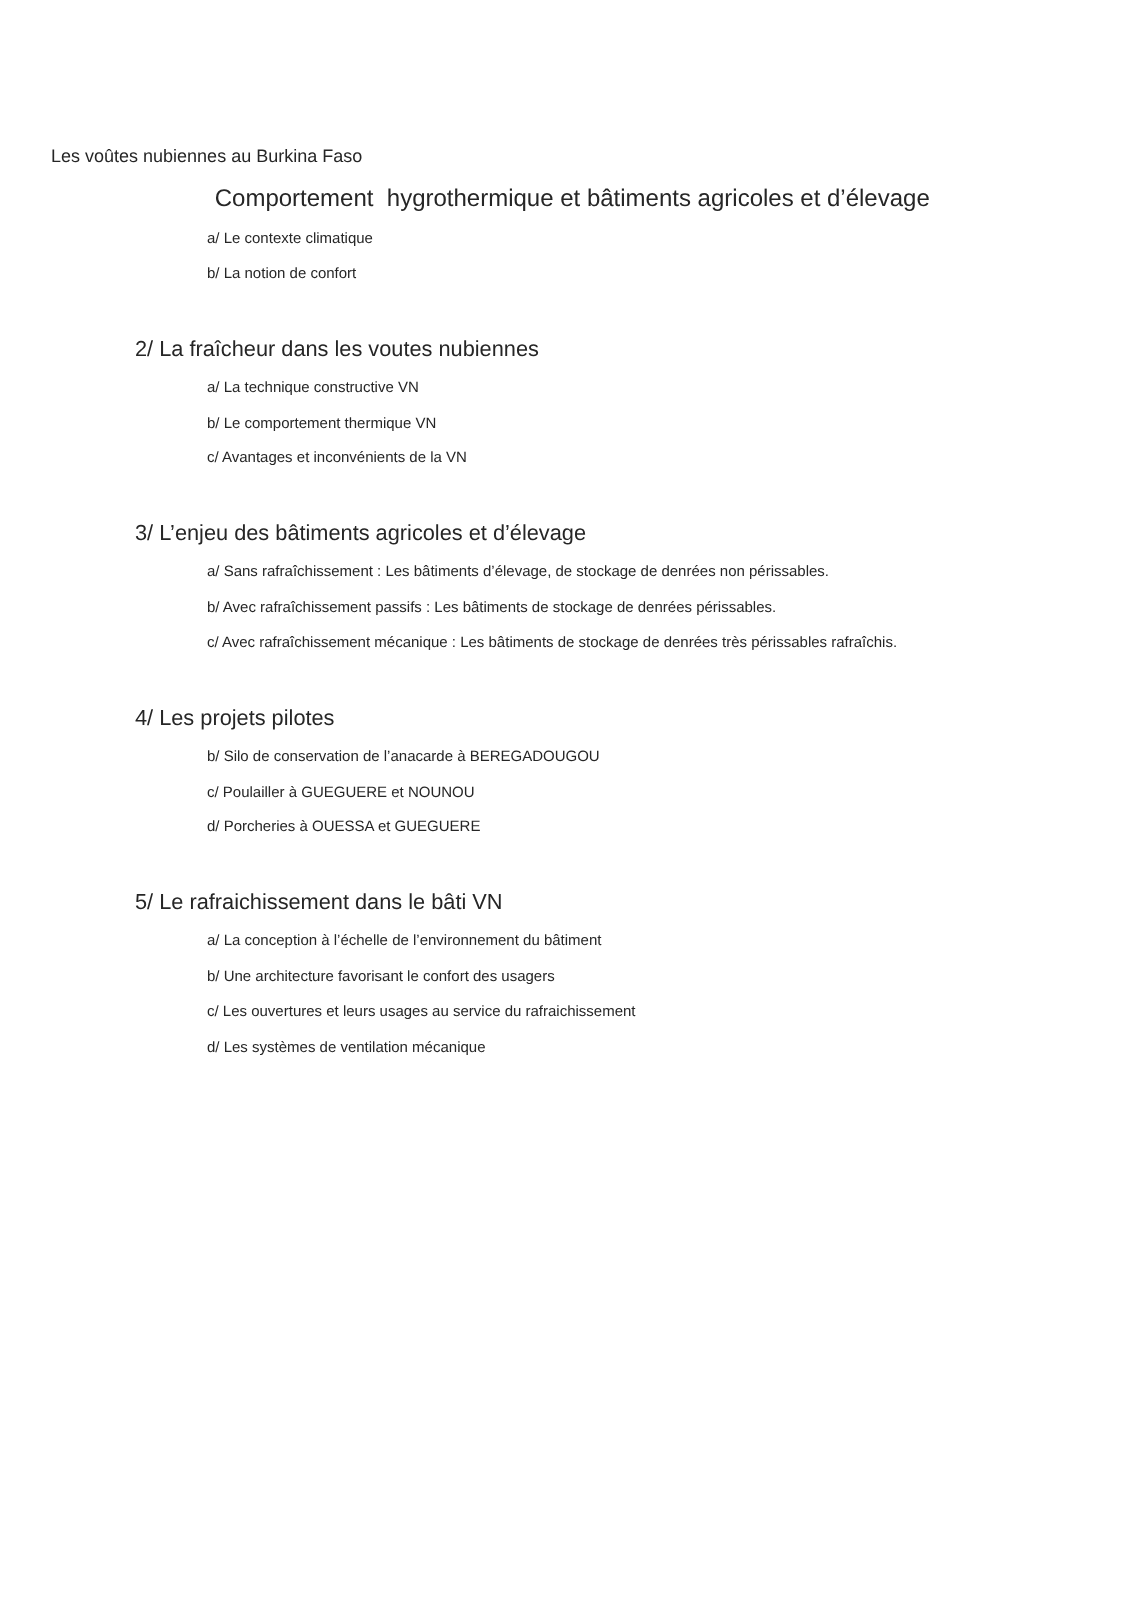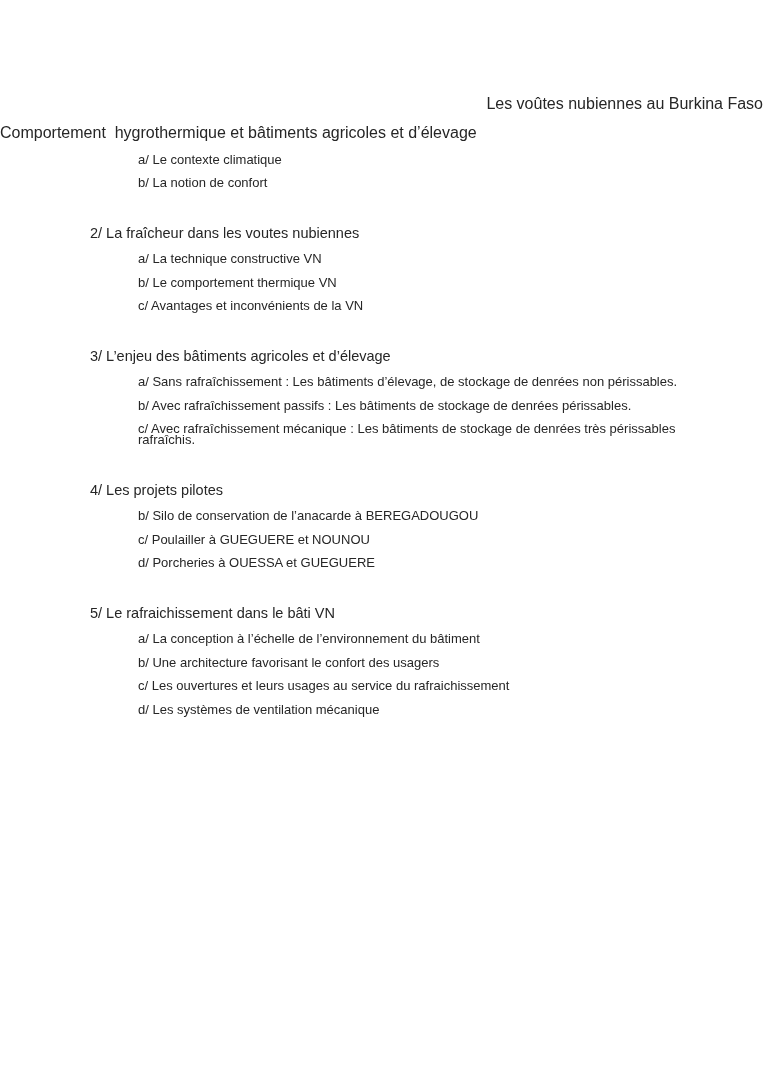--- a/index.html
+++ b/index.html
@@ -12,40 +12,41 @@
     color: var(--text);
   }
   .page {
     position: relative;
     width: 763px; height: 1080px;
     background: var(--bg);
     overflow: hidden; 
   }
   .doc-title {
     margin: 96px 0 0 0;
-    text-align: right;
-    font-size: 16px; line-height: 16px;
+    text-align: left;
+    font-size: 12px; line-height: 16px;
     white-space: pre-wrap;
     padding-left: 34px;
   }
   .doc-subtitle {
     margin: 13px 0 0 0;
+    text-align: center;
     font-size: 16px; line-height: 16px;
     white-space: pre-wrap;
   }
   .section-heading {
     margin: 38px 40px 0 90px;
     font-size: 14.5px; line-height: 15px;
   }
   .section-heading.first {
     margin-top: 62px;
   }
   .toc-item {
     margin: 12.5px 30px 0 138px;
-    font-size: 13px; line-height: 11px;
+    font-size: 10px; line-height: 11px;
   }
   .section-heading + .toc-item {
     margin-top: 12px;
   }
 </style>
 </head>
 <body>
 
 <div class="page">
 

